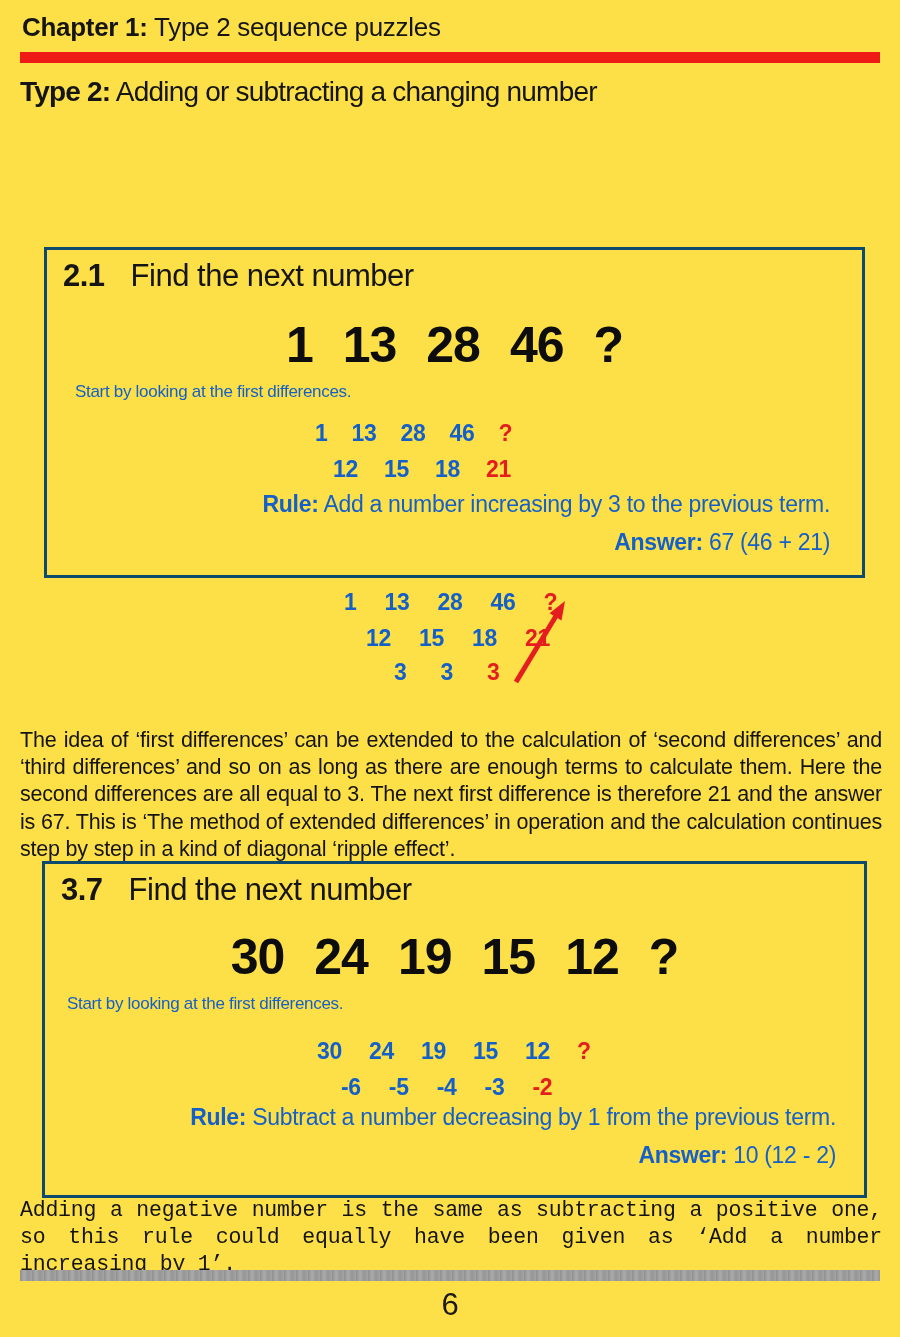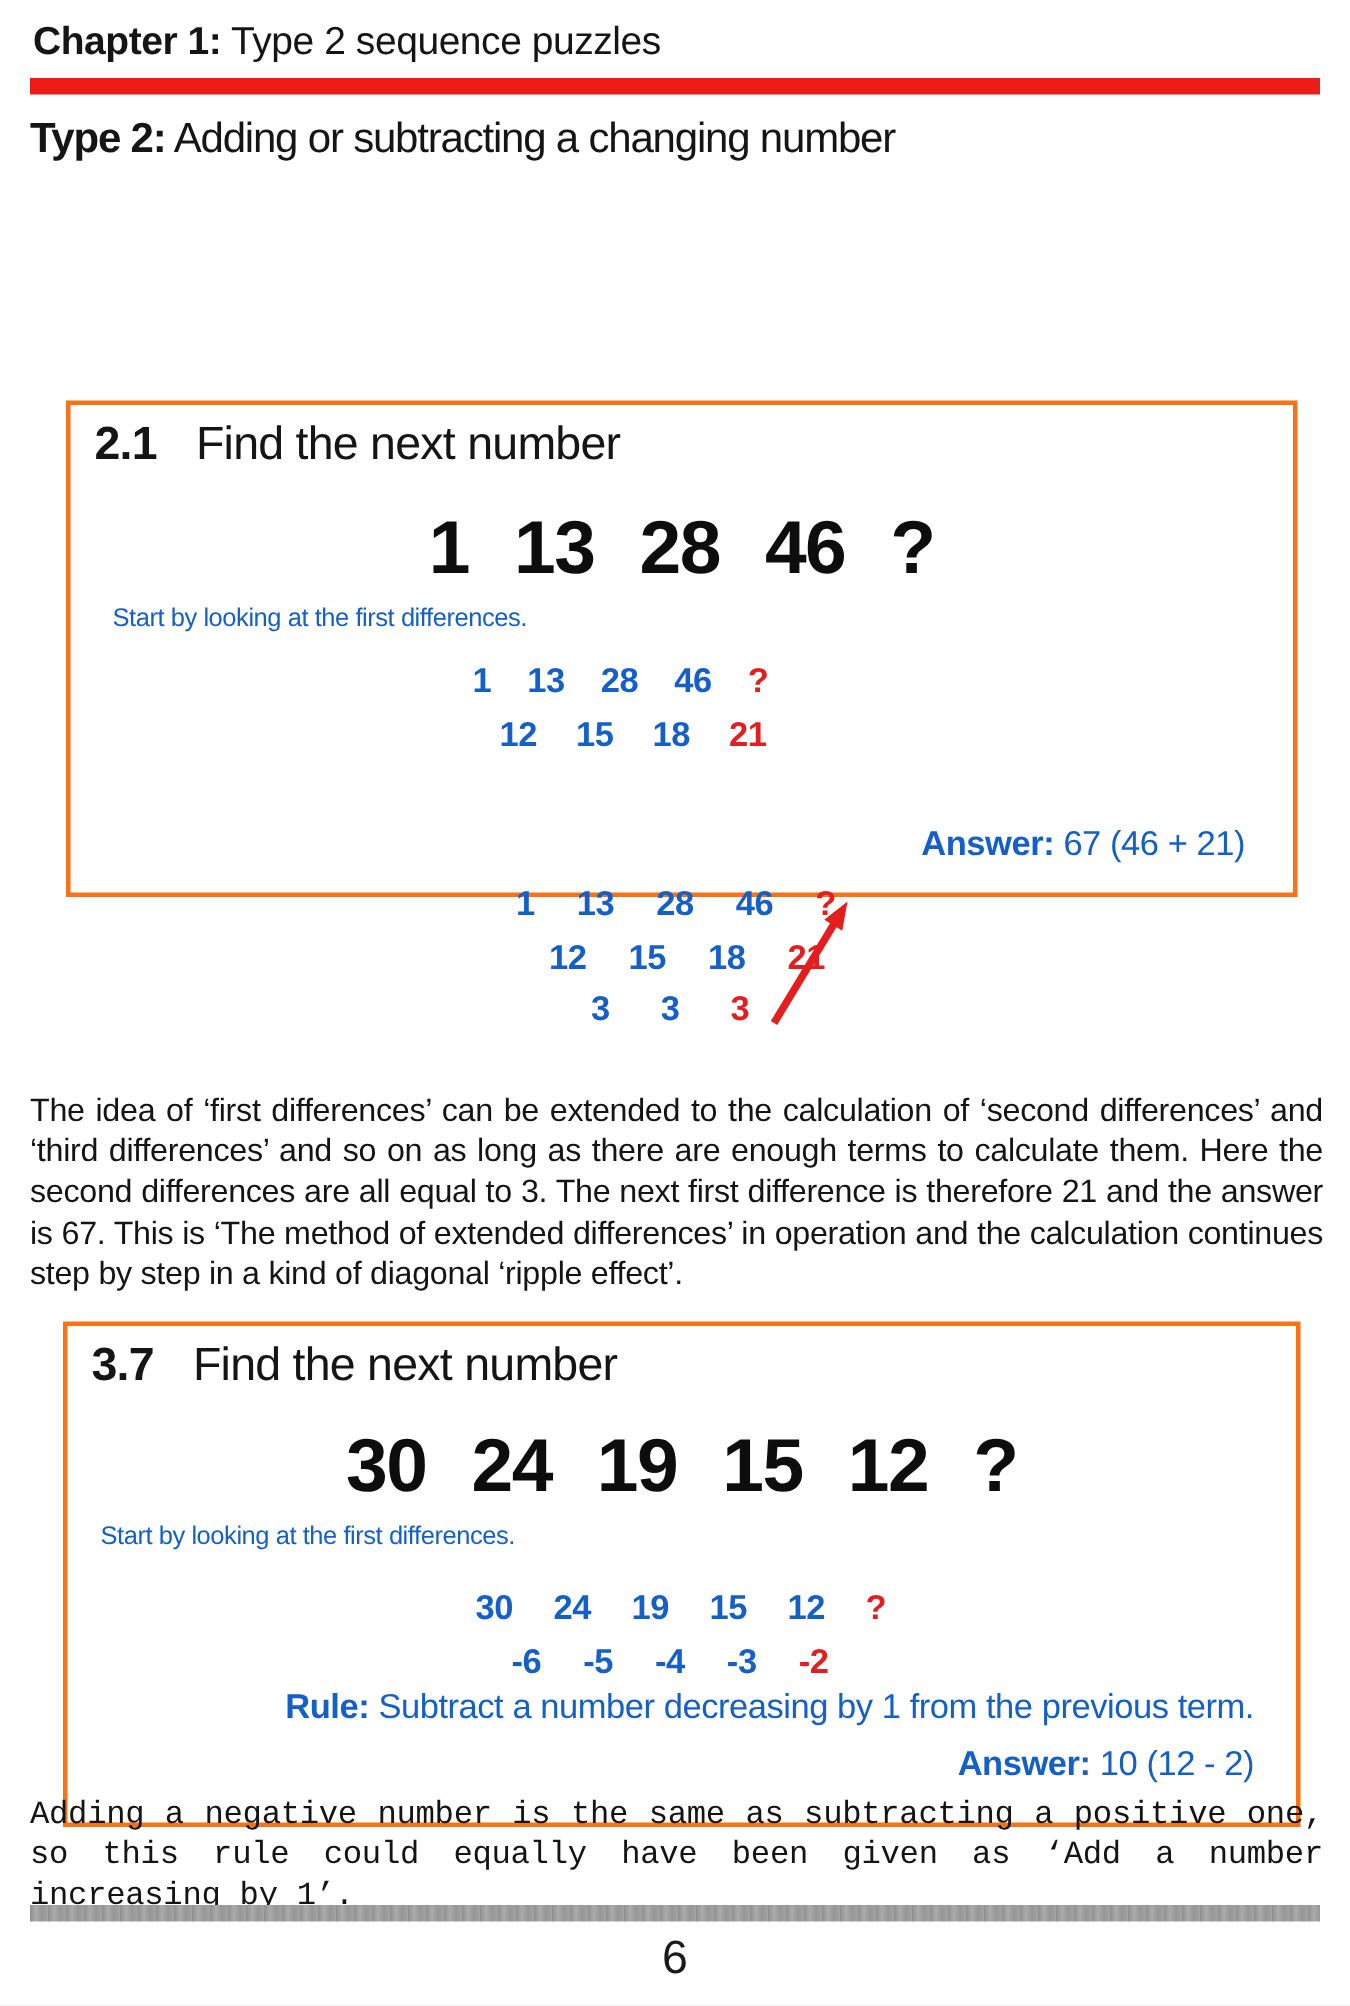--- a/index.html
+++ b/index.html
@@ -1,35 +1,35 @@
 <!DOCTYPE html>
 <html><head>
 <meta charset="utf-8">
 <style>
   html,body{margin:0;padding:0;background:#e8e8e8;}
   .page{
     position:relative;width:900px;height:1337px;margin:0 auto;
-    background:#ffffff;overflow:hidden;
+    background:#fde047;overflow:hidden;
     font-family:"Liberation Sans",sans-serif;color:#151515;
   }
   
   .chapter-header{position:absolute;left:22px;top:12px;font-size:26px;letter-spacing:-0.3px;}
   .chapter-header .b{font-weight:bold;}
   .red-rule{position:absolute;left:20px;top:52px;width:860px;height:11px;background:#ee1a15;}
   
   .main-title{position:absolute;left:20px;top:76px;font-size:28px;letter-spacing:-0.8px;white-space:nowrap;}
   .main-title .b{font-weight:bold;}
   
   .para{position:absolute;left:20px;width:862px;font-size:21.5px;line-height:27.4px;
         text-align:justify;letter-spacing:-0.2px;color:#141414;}
   .para.p1{top:141px;}
   .para.p2{top:705px;}
   .para.p3{top:1175px;font-family:Liberation Mono, monospace;}
   
-  .puzzle-box{position:absolute;border:3px solid #f97316;background:transparent;margin-top:20px;}
+  .puzzle-box{position:absolute;border:3px solid #0c4a6e;background:transparent;}
   .box1{left:44px;top:247px;width:815px;height:325px;}
   .box2{left:42px;top:861px;width:819px;height:331px;}
   .box-heading{position:absolute;left:16px;top:8px;font-size:31px;letter-spacing:-0.5px;white-space:nowrap;}
   .box-heading .num{font-weight:bold;margin-right:26px;}
   .bigseq{position:absolute;left:0;width:100%;display:flex;justify-content:center;gap:30px;
           font-size:50px;font-weight:bold;letter-spacing:-1px;color:#0d0d0d;}
   .box1 .bigseq{top:66px;}
   .box2 .bigseq{top:64px;}
   .hint{position:absolute;font-size:17px;color:#1560c8;letter-spacing:-0.3px;white-space:nowrap;}
   .box1 .hint{left:28px;top:132px;}
@@ -93,20 +93,24 @@
       <span>13</span>
       <span>28</span>
       <span>46</span>
       <span class="red">?</span>
     </div>
     <div class="wrow r2">
       <span>12</span>
       <span>15</span>
       <span>18</span>
       <span class="red">21</span>
+    </div>
+    <div class="rule-line">
+      <span class="b">Rule:</span>
+      <span>Add a number increasing by 3 to the previous term.</span>
     </div>
     <div class="answer-line">
       <span class="b">Answer:</span>
       <span>67 (46 + 21)</span>
     </div>
   </section>
 
   <div class="diagram">
     <div class="drow d1">
       <span>1</span>

